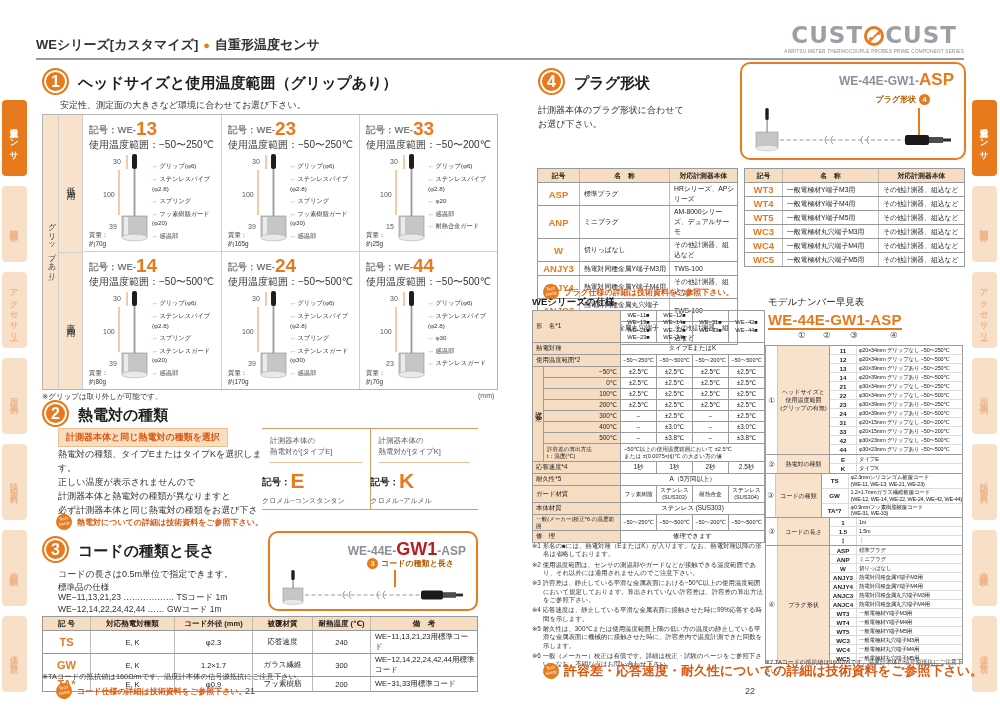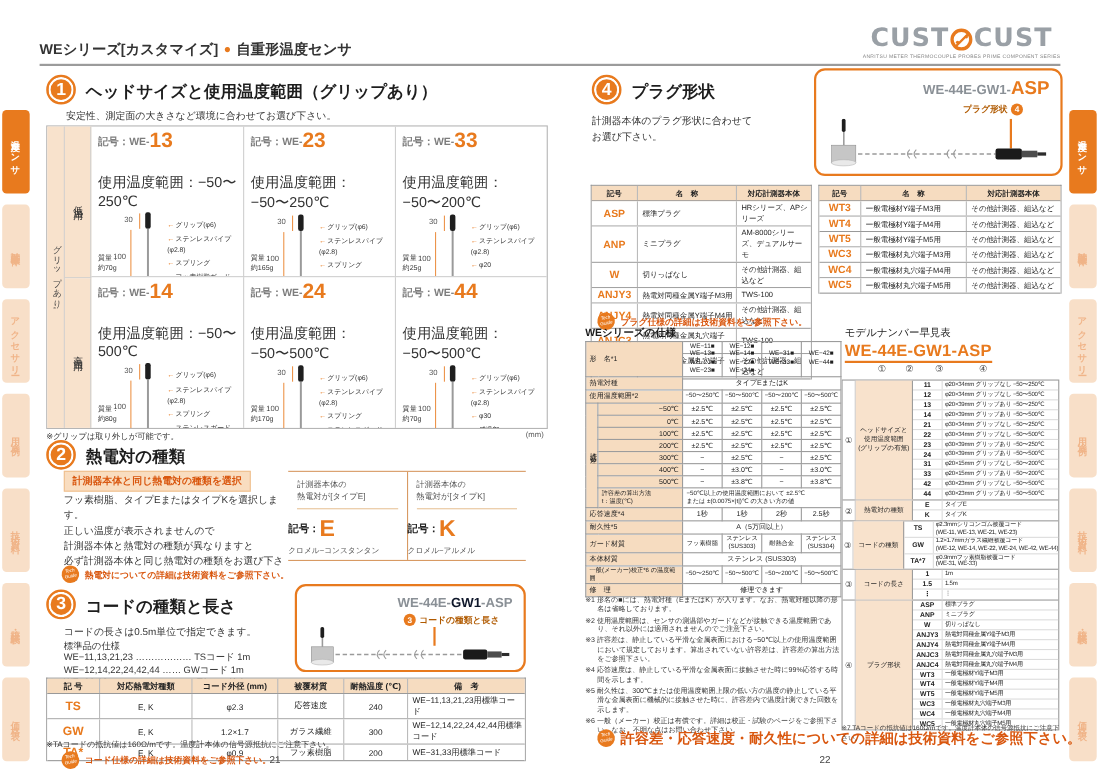--- a/index.html
+++ b/index.html
@@ -34,21 +34,21 @@
   .s1rows{width:24px;display:flex;flex-direction:column}
   .s1rowlab{flex:1;background:#f8e2cc;border-right:1px solid #cfcfcf;border-bottom:1px solid #cfcfcf;writing-mode:vertical-rl;
     font-size:9px;color:#333;display:flex;align-items:center;justify-content:center;letter-spacing:3px}
   .s1rowlab:last-child{border-bottom:none}
   .s1cells{flex:1;display:grid;grid-template-columns:1fr 1fr 1fr;grid-template-rows:1fr 1fr}
   .s1cell{position:relative;border-left:1px solid #cfcfcf;border-bottom:1px solid #cfcfcf;padding:4px 5px 0 6px;overflow:hidden}
   .s1cell:first-child,.s1cell:nth-child(4){border-left:none}
   .s1cell:nth-child(n+4){border-bottom:none}
   .kigo{font-size:9.5px;font-weight:bold;color:#7d7d7d}
   .knum{font-size:19px;font-weight:bold;color:#e87a1e;line-height:1;vertical-align:-2px}
-  .crange{font-size:13px;color:#333;margin-top:19px}
+  .crange{font-size:10px;color:#333;margin-top:0}
   .cdiag{position:relative;height:96px;margin-top:1px}
   .cdiag svg{position:absolute;left:16px;top:0}
   .dim{position:absolute;font-size:7px;color:#555}
   .d1{left:24px;top:5px}.d2{left:14px;top:38px}.d3{left:20px;top:70px}
   .clabels{position:absolute;right:0;top:8px;width:64px}
   .clabel{font-size:6.2px;color:#333;line-height:1.5;margin-bottom:3px}
   .arrow-ic{color:#e87a1e;font-size:6.5px;margin-right:1px}
   .cmass{position:absolute;left:6px;bottom:3px;font-size:6.4px;color:#333;line-height:1.3}
   .s1foot{position:absolute;left:42px;top:392px;font-size:7.5px;color:#333}
   .s1unit{position:absolute;left:478px;top:392px;font-size:7px;color:#555}
@@ -63,21 +63,21 @@
   .tcol{flex:1;text-align:left;padding-top:6px}
   .tcol:first-child{border-right:1px solid #d89a63}
   .thead{font-size:7.5px;color:#555;line-height:1.5;padding-bottom:4px;border-bottom:1px solid #e8c49a;margin:0 8px}
   .tsym{margin-top:6px;font-size:9.5px;font-weight:bold;color:#222}
   .bigsym{font-size:21px;color:#e87a1e;vertical-align:-3px}
   .tname{font-size:7px;color:#555;margin-top:3px}
   
   .pbox{position:absolute;border:2.5px solid #e87a1e;border-radius:10px;background:#fff}
   .pbox-title{position:absolute;top:6px;right:10px;font-weight:bold;white-space:nowrap}
   .pt-gray{font-size:12px;color:#8a9096}
-  .pt-dark{font-size:12px;color:#0f172a}
+  .pt-dark{font-size:18px;color:#b91c1c}
   .pt-orange{font-size:17px;color:#e87a1e}
   .pbox-call{position:absolute;display:flex;align-items:center;gap:3px;font-size:8px;font-weight:bold;color:#b05a00;white-space:nowrap}
   .cnum{width:11px;height:11px;border-radius:50%;background:#e87a1e;color:#fff;font-size:7.5px;font-weight:bold;text-align:center;line-height:11px;flex:none}
   
   .ftable{position:absolute;font-size:7.5px;border-top:1px solid #999;border-left:1px solid #999;border-right:1px solid #999}
   .frow{display:flex;border-bottom:1px solid #999;align-items:stretch;background:#fff}
   .frow.fh{background:#f6dcc0;font-weight:bold}
   .fc{display:flex;align-items:center;justify-content:center;border-right:1px solid #bbb;padding:1px 2px;text-align:center;min-height:13px}
   .fc:last-child{border-right:none}
   .fcode{color:#e87a1e;font-weight:bold;font-size:11px}
@@ -393,21 +393,21 @@
       </div>
   </div>
   <div class="s1foot">※グリップは取り外しが可能です。</div>
   <div class="s1unit">(mm)</div>
 
   <div class="secnum" style="left:42px;top:400px">2</div>
   <div class="sectitle" style="left:78px;top:406px">熱電対の種類</div>
   <div class="badge" style="left:58px;top:428px">計測器本体と同じ熱電対の種類を選択</div>
   <div class="para" style="left:58px;top:448px;width:205px">
 
-  <div>フッ素樹脂、タイプEまたはタイプKを選択します。</div>
+  <div>熱電対の種類、タイプEまたはタイプKを選択します。</div>
       <div>正しい温度が表示されませんので</div>
       <div>計測器本体と熱電対の種類が異なりますと</div>
       <div>必ず計測器本体と同じ熱電対の種類をお選び下さい。</div>
     </div>
   <div class="ttable">
 
   <div class="tcol">
       <div class="thead"><span>計測器本体の</span><br><span>熱電対が[タイプE]</span></div>
       <div class="tsym"><span>記号：</span><span class="bigsym">E</span></div>
       <div class="tname">クロメル−コンスタンタン</div>

